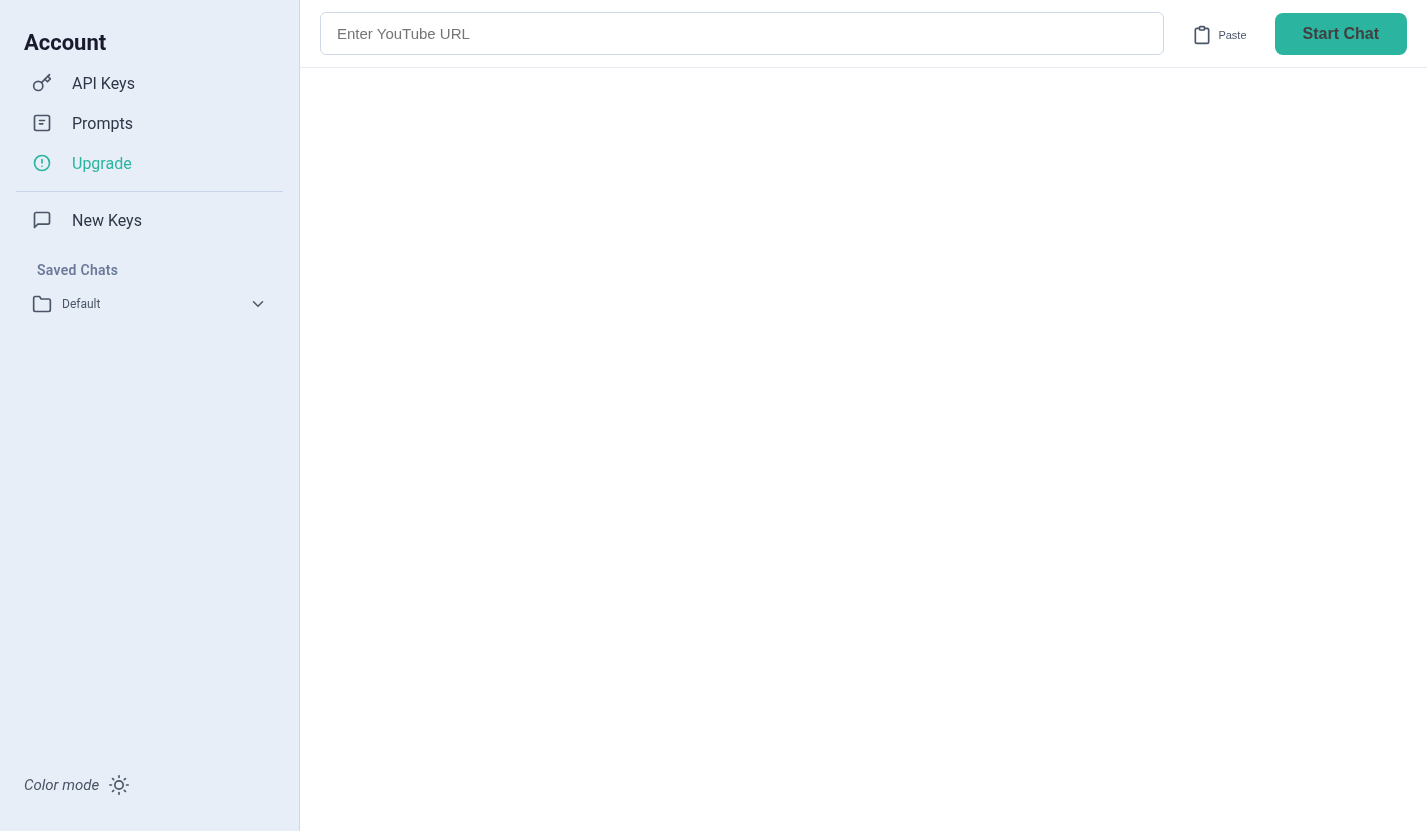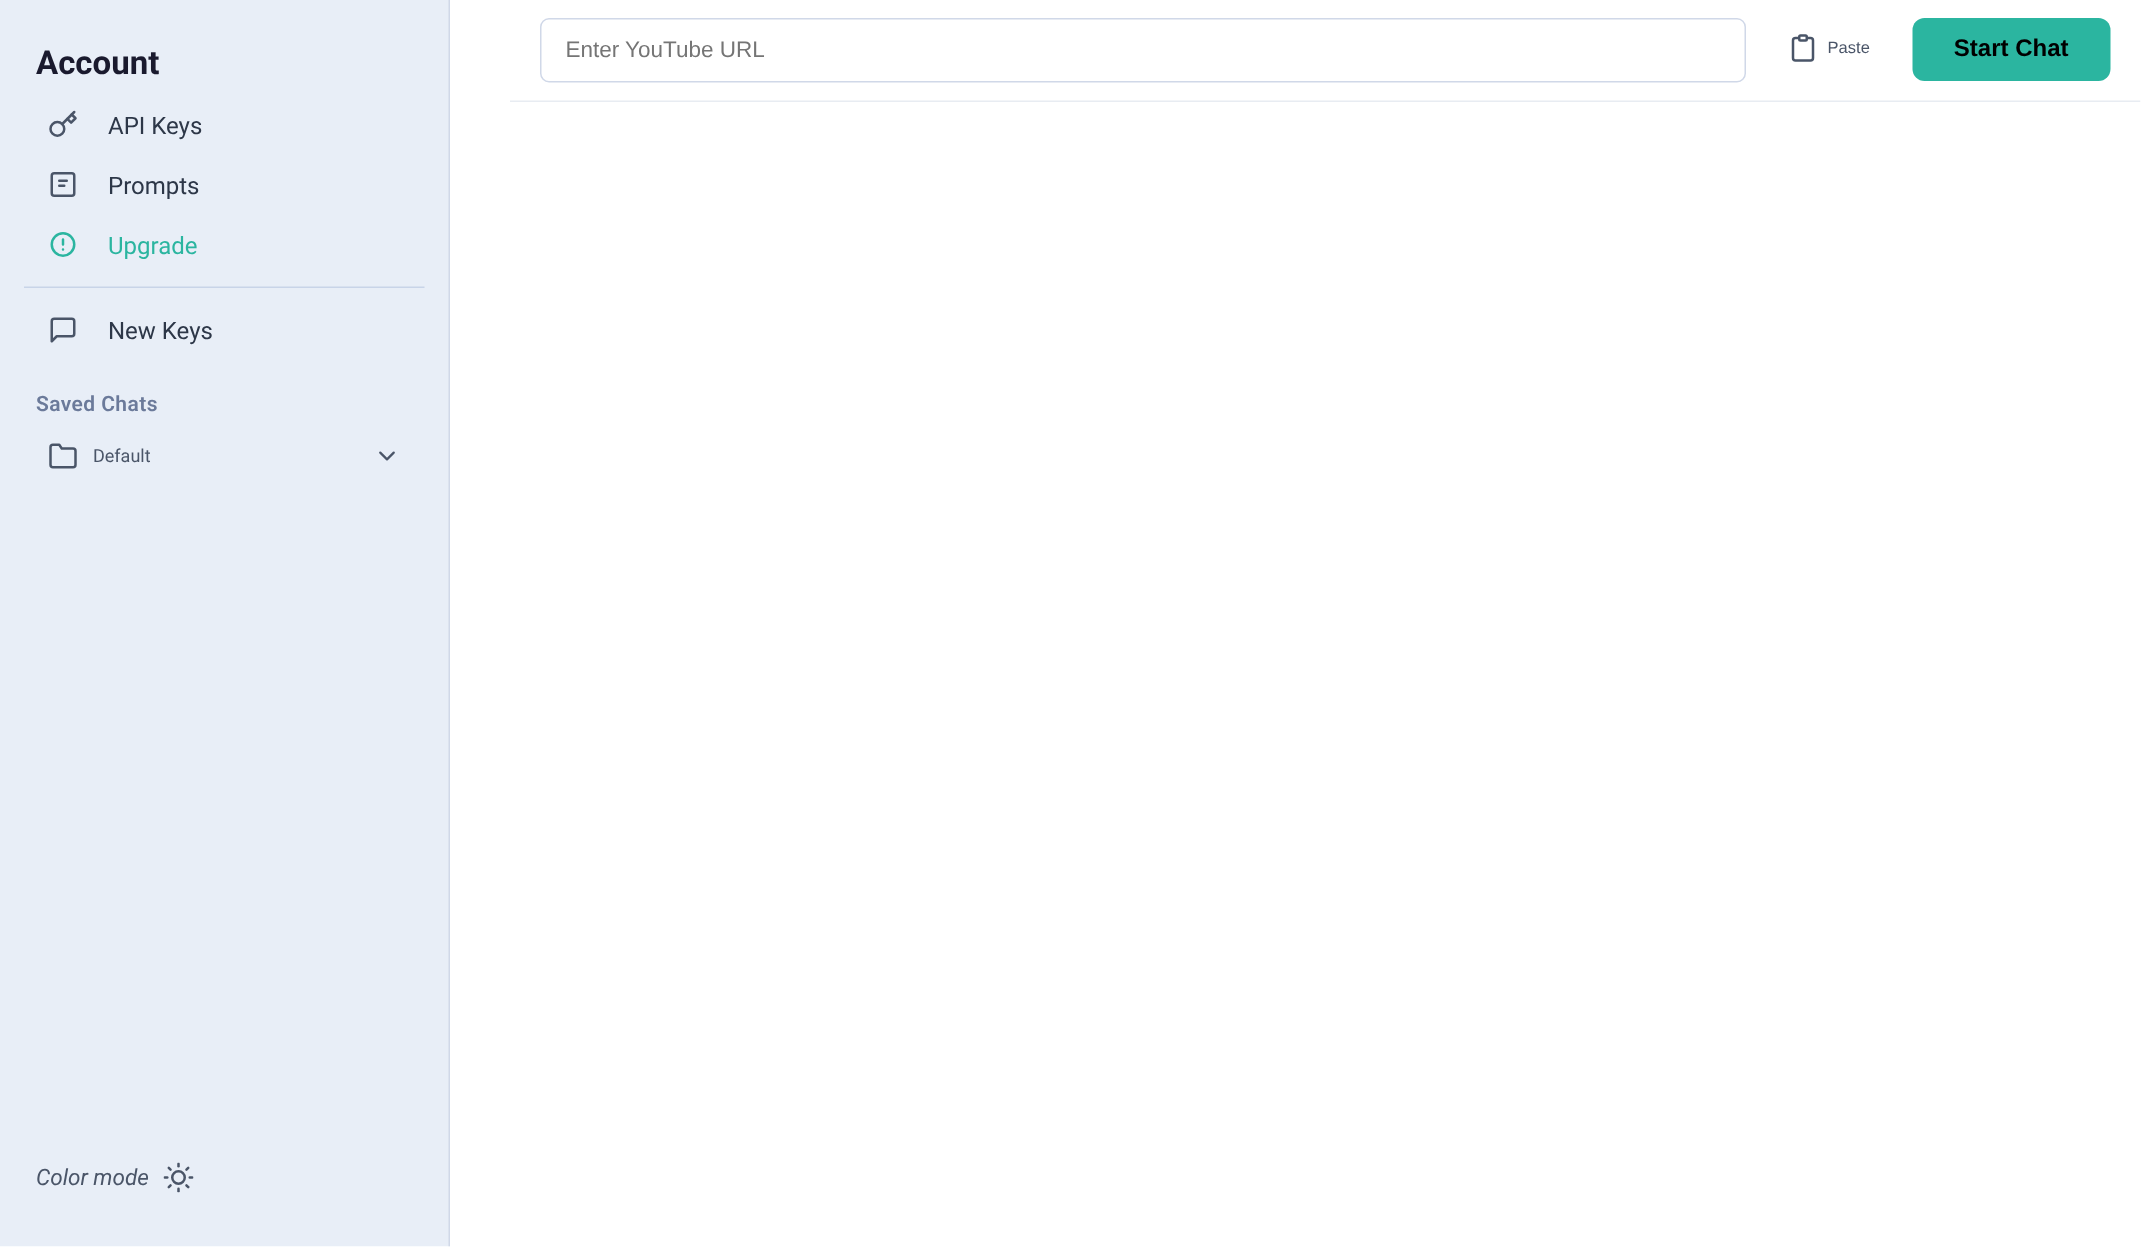--- a/index.html
+++ b/index.html
@@ -65,21 +65,21 @@
     .sidebar-divider {
       height: 1px;
       background: #c8d4e8;
       margin: 8px 16px;
     }
 
     .saved-chats-label {
       font-size: 14px;
       font-weight: 600;
       color: #6b7a9a;
-      padding: 10px 24px 6px 24px;
+      padding: 10px 24px 6px 37px;
       letter-spacing: 0.02em;
     }
 
     .folder-item {
       display: flex;
       align-items: center;
       gap: 10px;
       padding: 10px 24px;
       cursor: pointer;
       color: #4a5568;
@@ -109,25 +109,24 @@
     
     .main-content {
       flex: 1;
       display: flex;
       flex-direction: column;
       background: #fff;
     }
 
     .top-bar {
       display: flex;
-      align-items: flex-start;
+      align-items: flex-end;
       padding: 12px 20px;
       gap: 12px;
       border-bottom: 1px solid #e8ecf2;
-      margin-left: 40px;
     }
 
     .url-input {
       flex: 1;
       border: 1px solid #d0d8e8;
       border-radius: 6px;
       padding: 12px 16px;
       font-size: 15px;
       color: #9aa5b8;
       outline: none;
@@ -142,21 +141,21 @@
       background: transparent;
       border: none;
       cursor: pointer;
       color: #4a5568;
       font-size: 11px;
       border-radius: 6px;
     }
 
     .start-chat-btn {
       background: #2bb5a0;
-      color: #000000;
+      color: #404040;
       border: none;
       border-radius: 8px;
       padding: 12px 28px;
       font-size: 16px;
       font-weight: 600;
       cursor: pointer;
       white-space: nowrap;
     }
 
     .content-area {

